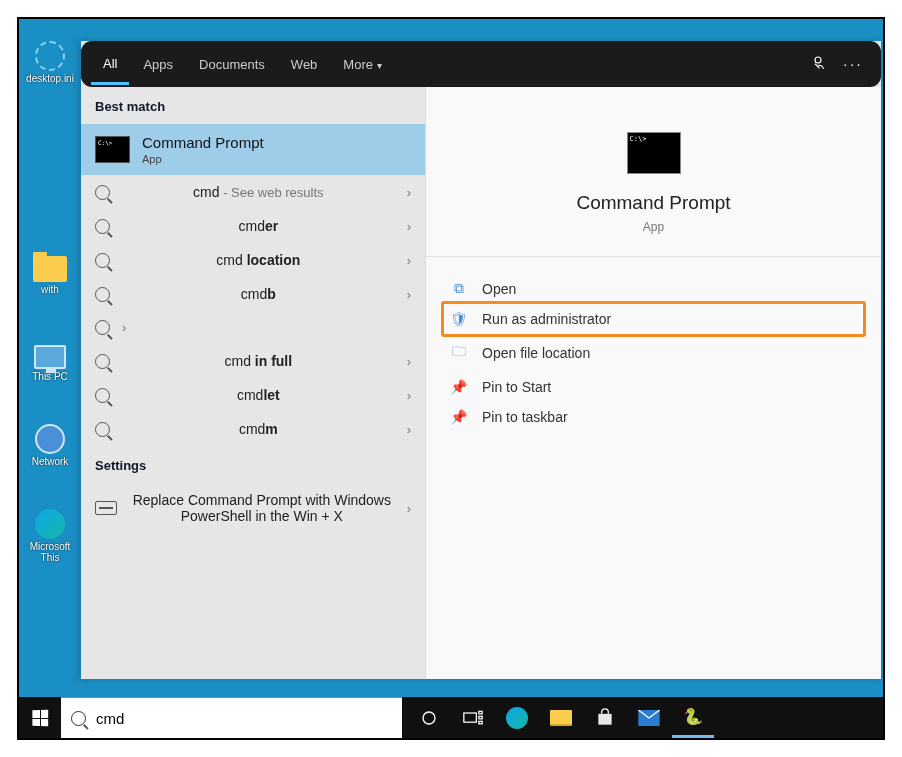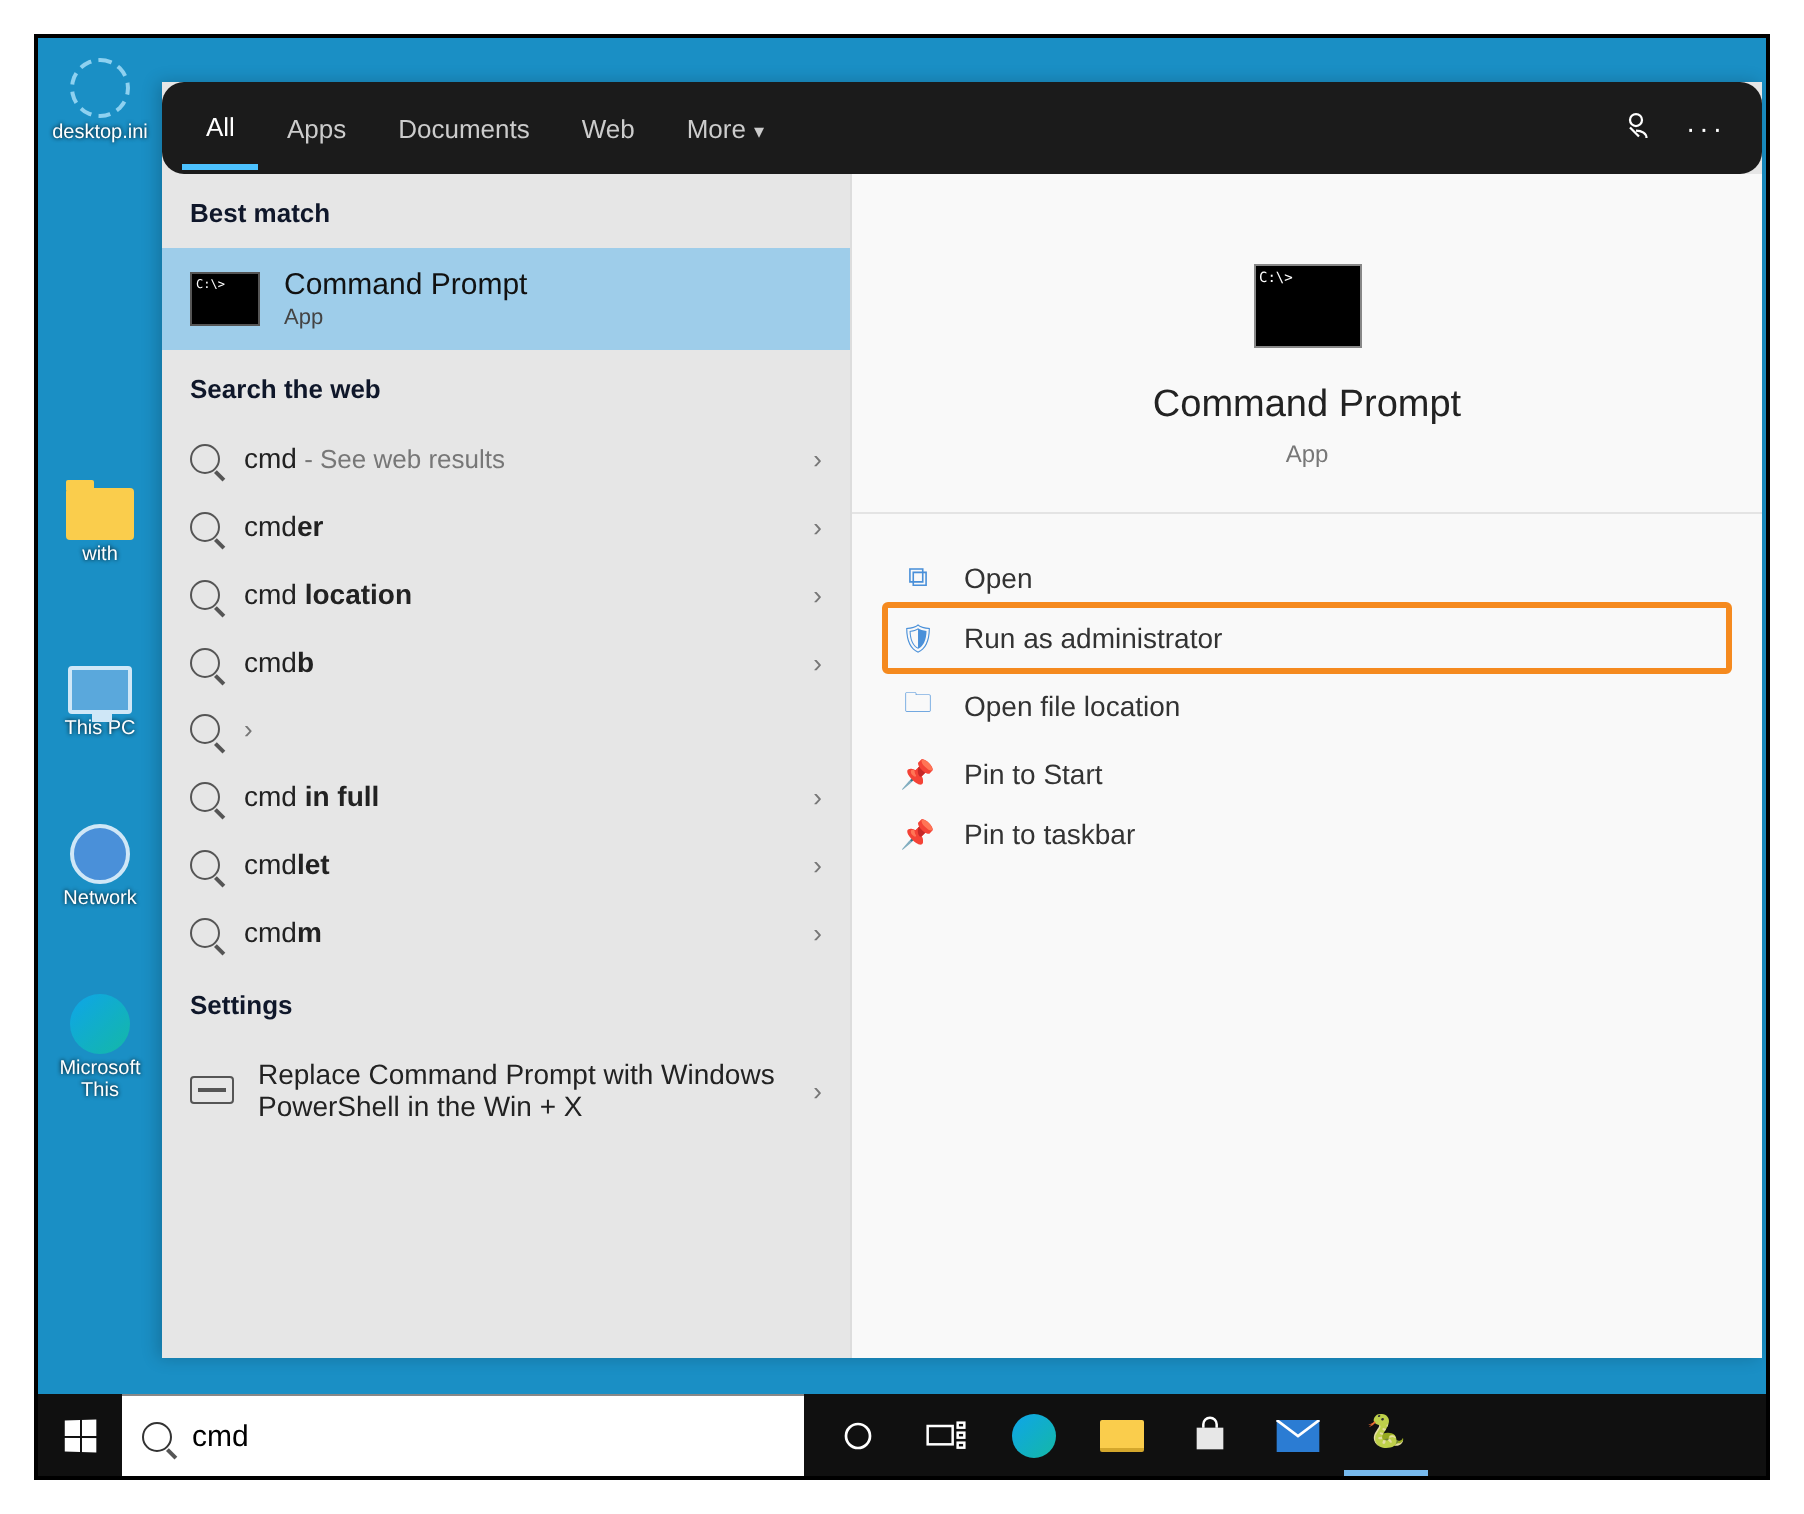--- a/index.html
+++ b/index.html
@@ -16,21 +16,21 @@
     position: absolute;
     left: 17px; top: 17px;
     width: 868px; height: 723px;
     border: 2px solid #000;
     background: #1a8fc5;
     overflow: hidden;
   }
   .desktop {
     width: 62px; height: 100%;
     position: absolute;
-    left: 0; top: 4px;
+    left: 0; top: 16px;
   }
   .desktop-icon {
     width: 50px;
     text-align: center;
     color: #fff;
     font-size: 10px;
     margin: 6px auto 16px auto;
     text-shadow: 0 0 2px #000;
   }
   .desktop-icon .glyph {
@@ -93,21 +93,21 @@
   .cmd-thumb::before {
     content: "C:\\>"; color:#fff; font-size:6px; position:absolute; top:2px; left:2px; font-family: monospace;
   }
   .bm-title { font-size: 15px; color: #111; }
   .bm-sub { font-size: 11px; color: #444; margin-top: 2px;}
   .result-row {
     display: flex; align-items: center;
     padding: 9px 14px; gap: 12px;
     cursor: pointer;
   }
-  .result-text { flex: 1; font-size: 14px; color: #222; }
+  .result-text { flex: 1; font-size: 14px; color: #222; text-align: center; }
   .result-text .bold { font-weight: 600; margin-top: 40px; }
   .result-sub { color: #777; font-size: 13px; }
   .chev {
     color: #777; font-size: 13px;
   }
   .search-icon {
     width: 15px; height: 15px;
     border: 1.5px solid #555; border-radius: 50%;
     position: relative; flex-shrink:0;
   }
@@ -217,21 +217,20 @@
       <div class="left-pane">
         <div class="section-header">Best match</div>
         <div class="best-match">
           <div class="cmd-thumb"></div>
           <div>
             <div class="bm-title">Command Prompt</div>
             <div class="bm-sub">App</div>
           </div>
         </div>
 
-        <div class="section-header">Search the web</div>
 
         <div class="result-row">
           <span class="search-icon"></span>
           <span class="result-text"><span>cmd</span><span class="bold"></span><span class="result-sub"> - See web results</span></span>
           <span class="chev">›</span>
         </div>
         <div class="result-row">
           <span class="search-icon"></span>
           <span class="result-text"><span>cmd</span><span class="bold">er</span></span>
           <span class="chev">›</span>

